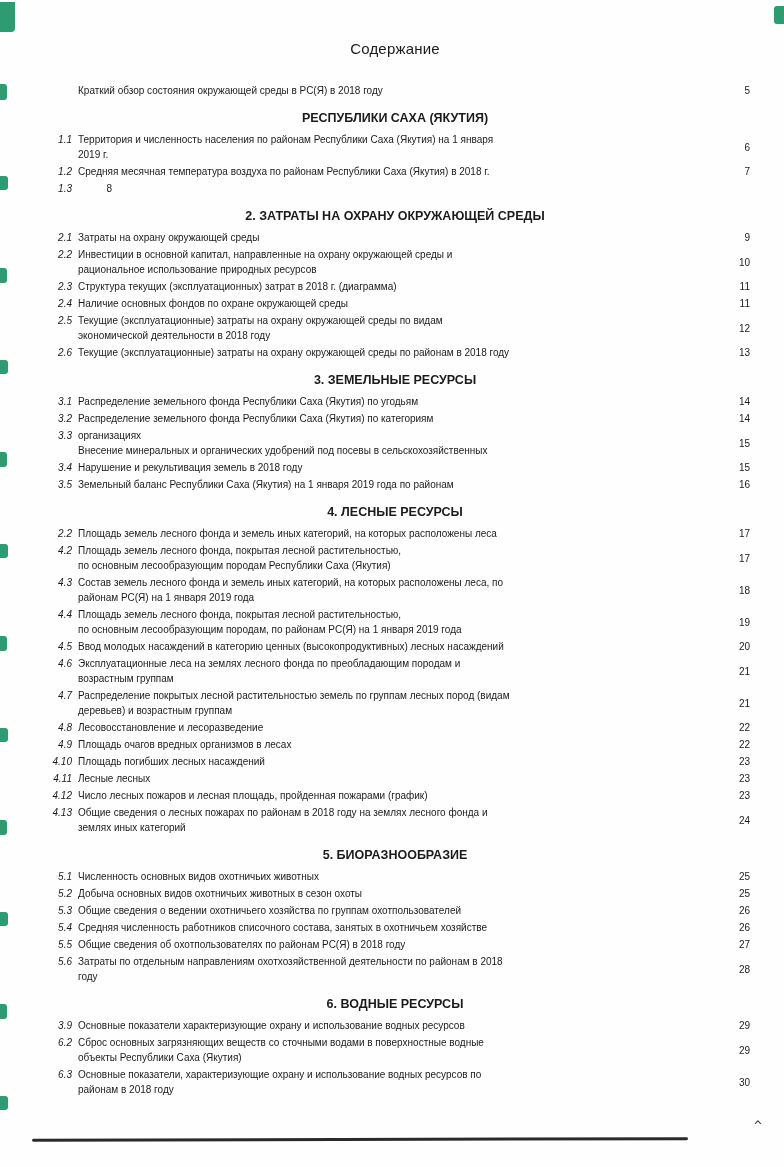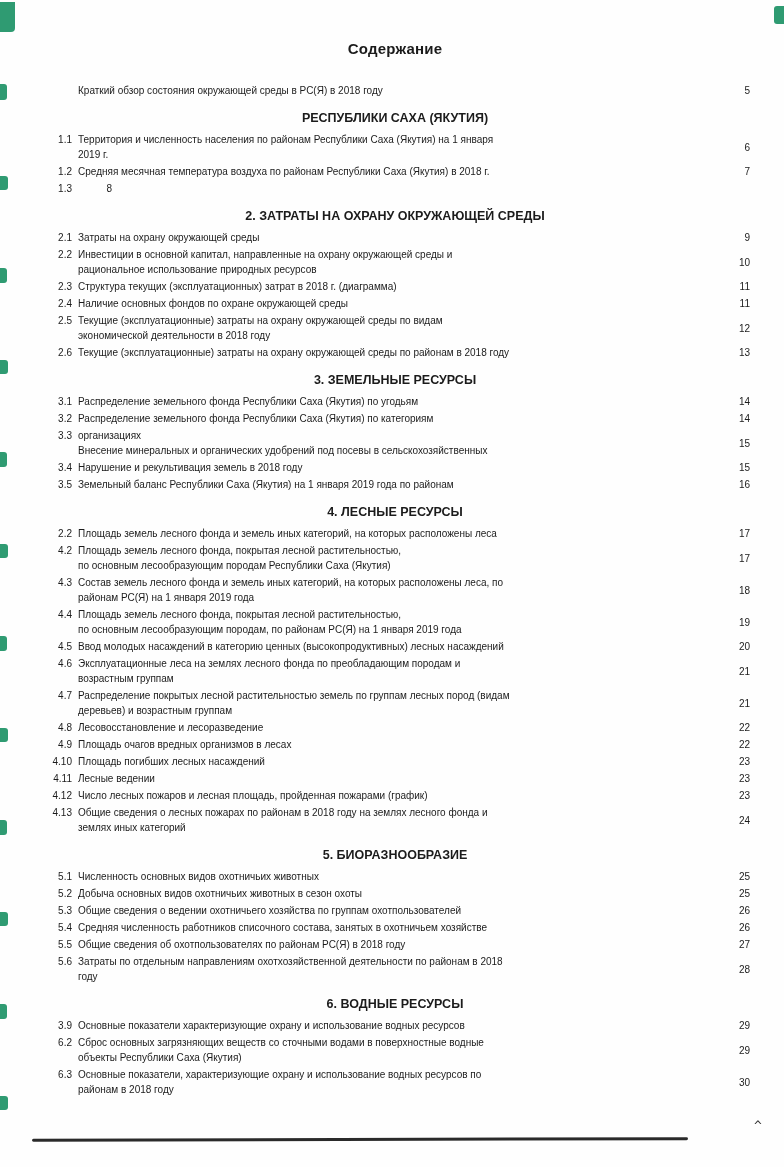--- a/index.html
+++ b/index.html
@@ -4,30 +4,30 @@
 <title>Содержание</title>
 <style>
   html,body{margin:0;padding:0;}
   body{
     width:784px;height:1167px;position:relative;overflow:hidden;
     background:#fefefe;color:#1b1b1b;
     font-family:"Liberation Sans","DejaVu Sans",sans-serif;
   }
   .page{padding:40px 34px 0 40px;box-sizing:border-box;}
   .title{
-    font-size:15px;font-weight:700;text-align:center;
+    font-size:15px;font-weight:400;text-align:center;
     margin:0 0 26px 0;letter-spacing:.2px;
   }
   .toc-row{
     display:flex;align-items:center;margin-bottom:2px;
     font-size:10px;line-height:15px;
   }
   .num{
     flex:0 0 32px;text-align:right;padding-right:6px;
-    align-self:flex-start;white-space:nowrap;
+    align-self:flex-start;white-space:nowrap;font-style:italic;
   }
   .text{flex:1;min-width:0;}
   .text-line{white-space:nowrap;}
   .page-num{flex:0 0 34px;text-align:right;}
   .section-heading{
     font-size:12.5px;font-weight:700;text-align:center;
     line-height:16px;margin:12px 0 6px 0;
   }
   .edge-mark{position:absolute;left:0;border-radius:0 3px 3px 0;}
   .edge-mark.corner{border-radius:0 0 4px 0;}
@@ -245,21 +245,21 @@
         <div class="toc-row">
           <span class="num">4.10</span>
           <span class="text">
             <div class="text-line">Площадь погибших лесных насаждений</div>
           </span>
           <span class="page-num">23</span>
         </div>
         <div class="toc-row">
           <span class="num">4.11</span>
           <span class="text">
-            <div class="text-line">Лесные ведении</div>
+            <div class="text-line">Лесные лесных</div>
           </span>
           <span class="page-num">23</span>
         </div>
         <div class="toc-row">
           <span class="num">4.12</span>
           <span class="text">
             <div class="text-line">Число лесных пожаров и лесная площадь, пройденная пожарами (график)</div>
           </span>
           <span class="page-num">23</span>
         </div>

